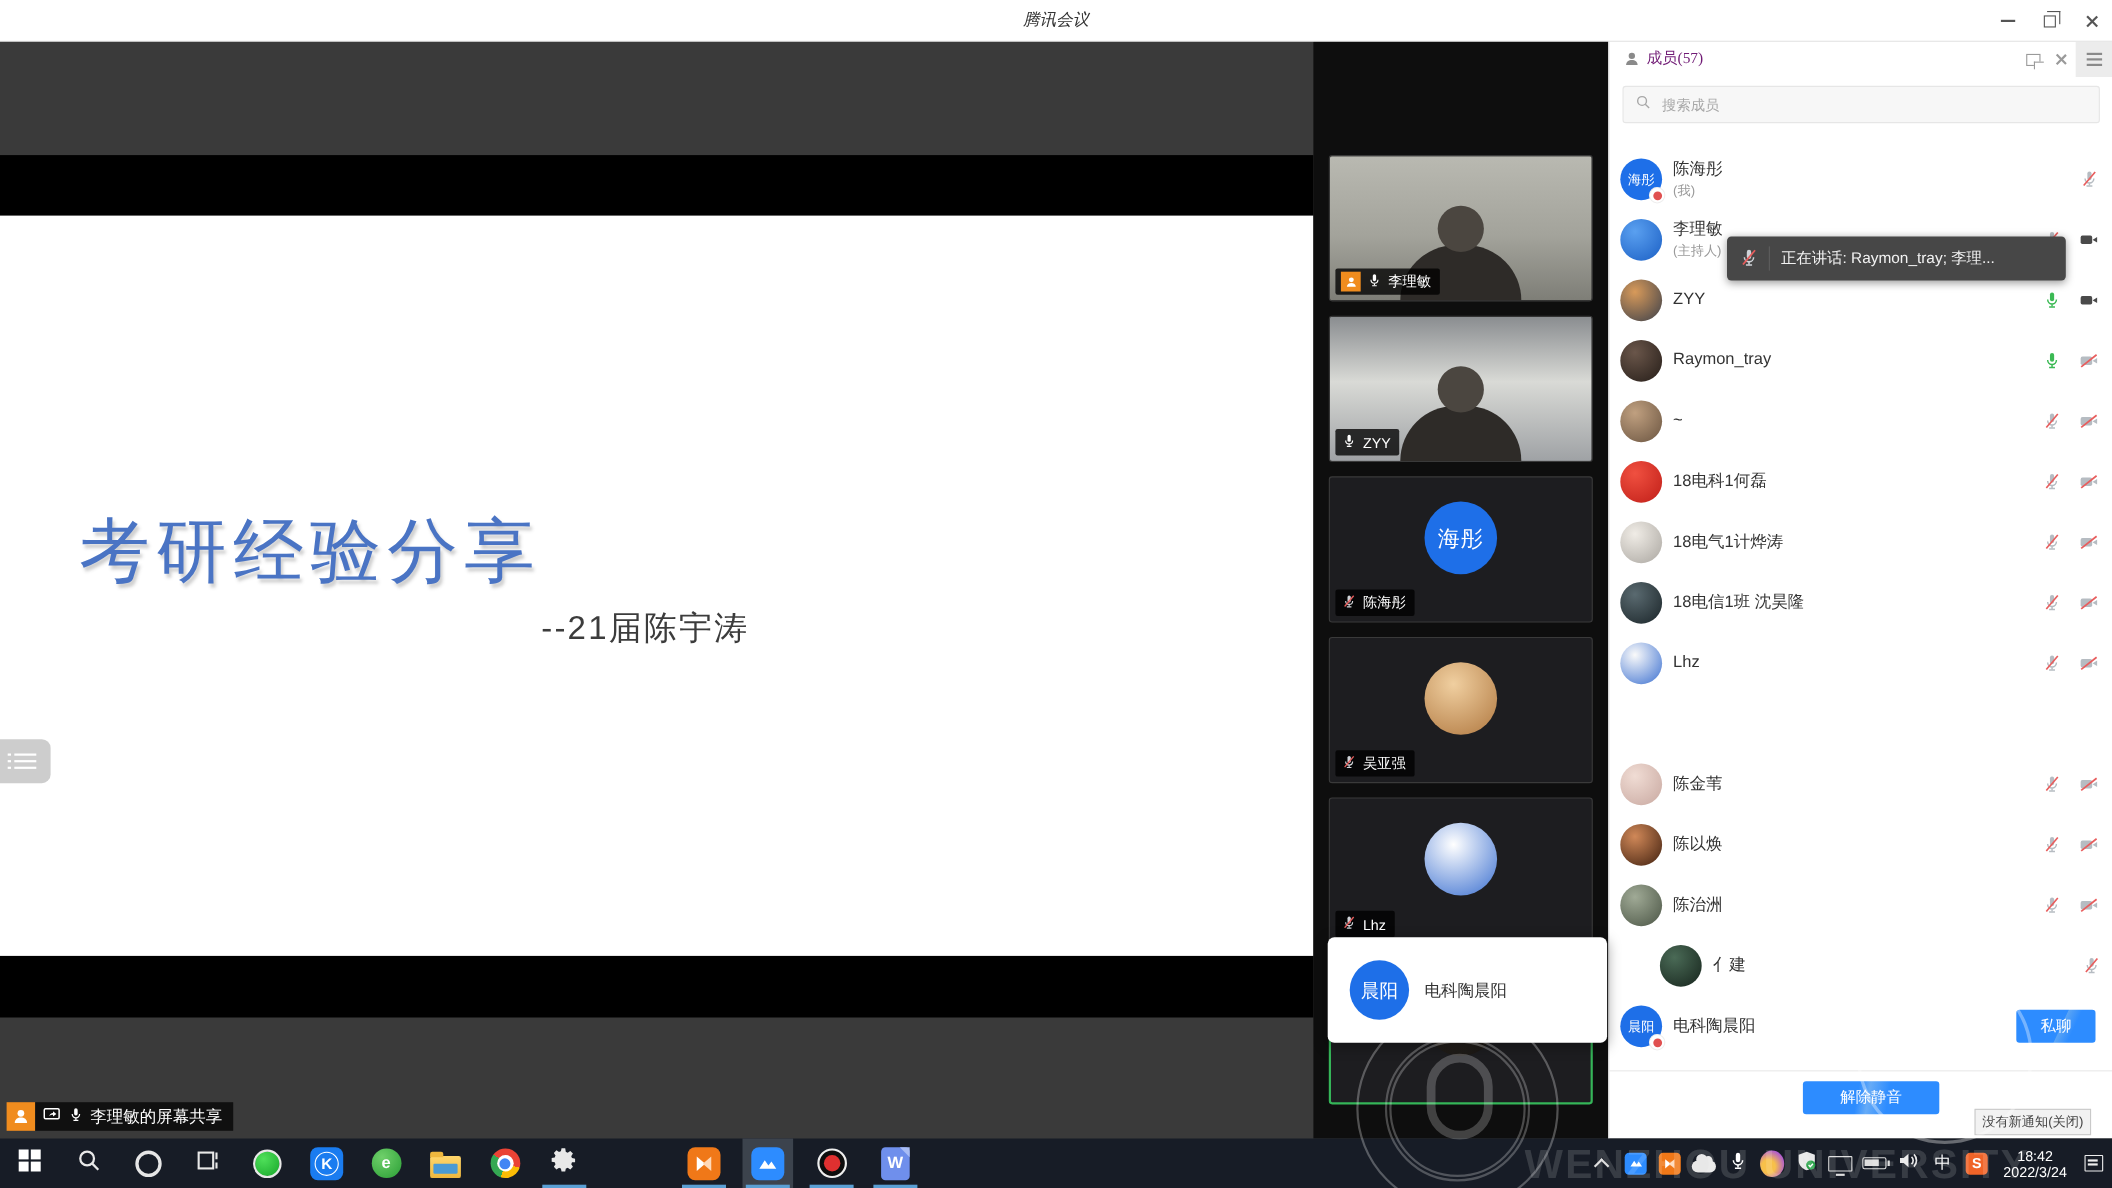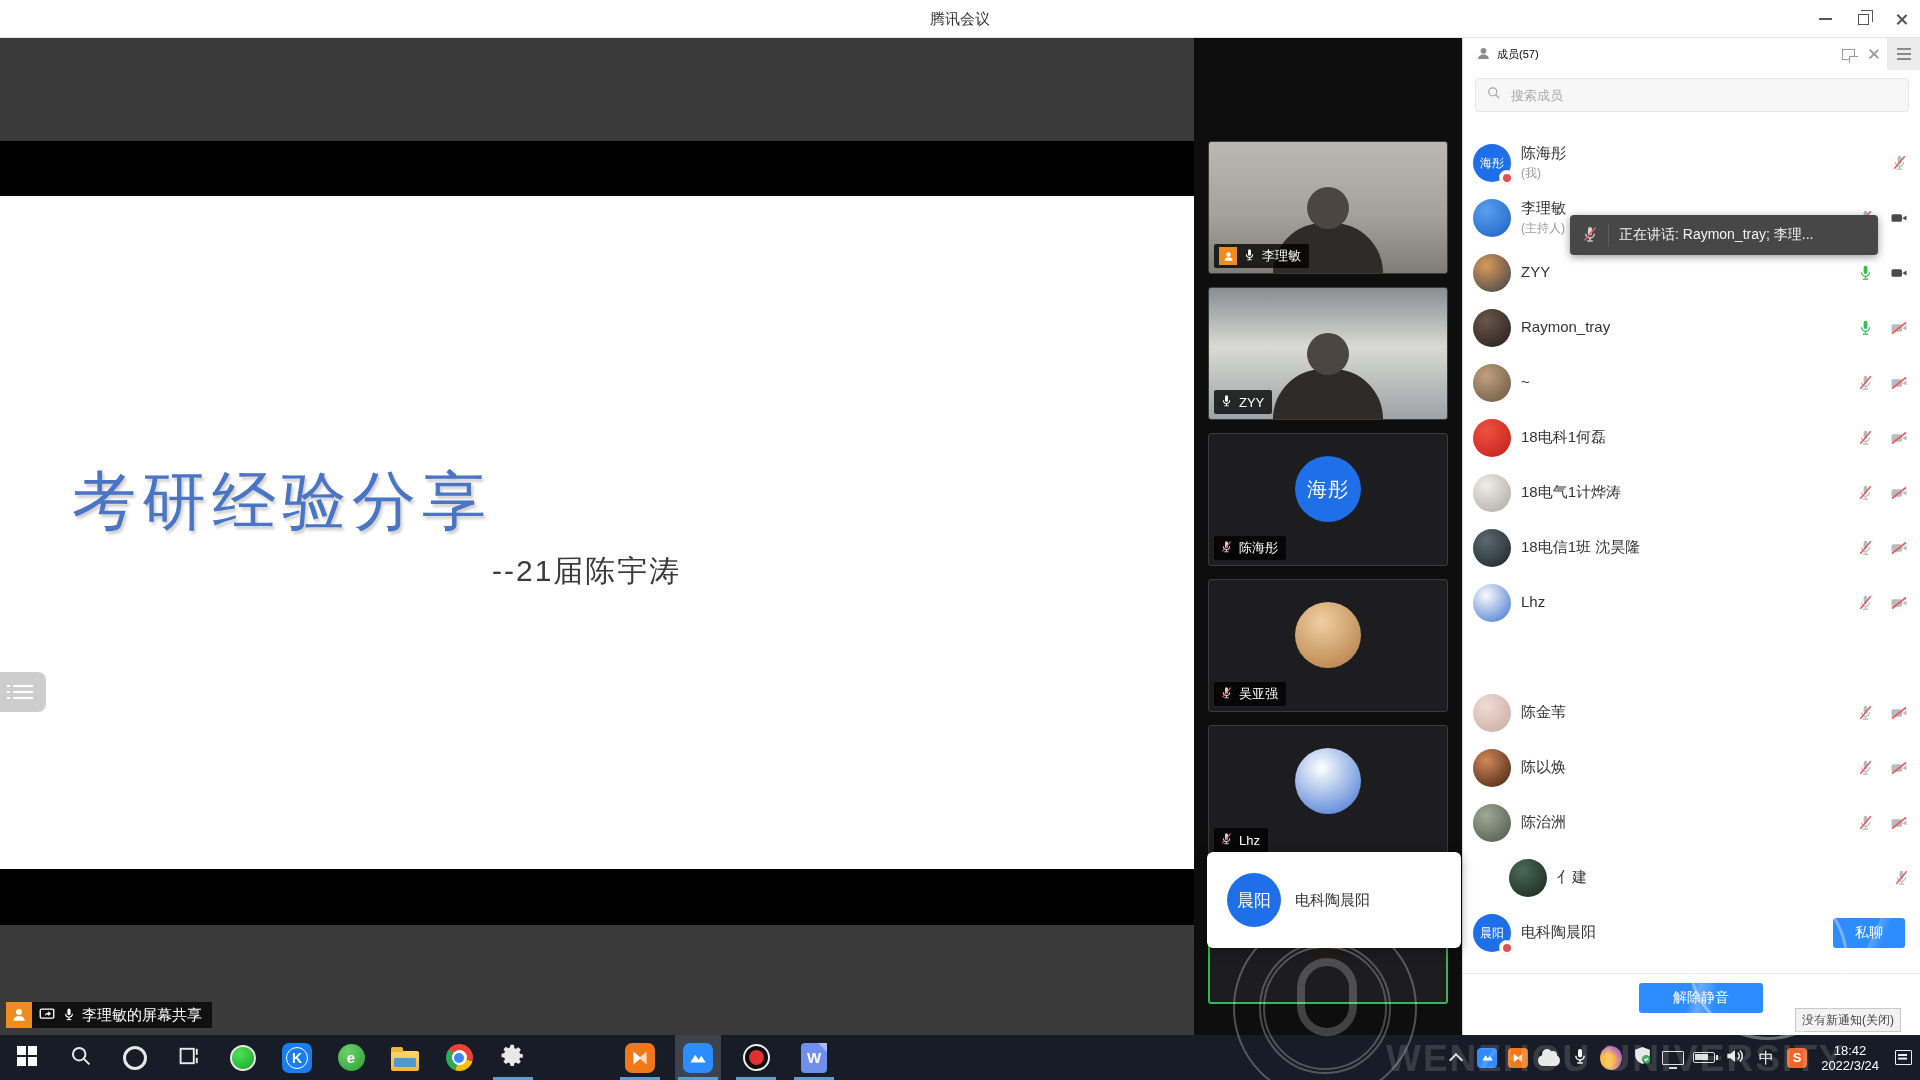--- a/index.html
+++ b/index.html
@@ -1,20 +1,20 @@
 <!DOCTYPE html>
 <html><head>
 <meta charset="utf-8">
 <style>
   html,body{margin:0;padding:0;background:#000;}
   *{box-sizing:border-box;font-family:"Liberation Sans","DejaVu Sans",sans-serif;}
   #stage{position:relative;width:1920px;height:1080px;overflow:hidden;background:#3a3a3a;}
 
   
-  #titlebar{position:absolute;left:0;top:0;width:1920px;height:38px;background:#ffffff;border-bottom:1px solid #e5e5e5;}
+  #titlebar{position:absolute;left:0;top:0;width:1920px;height:38px;background:#ffffff;border-bottom:1px solid #e5e5e5;font-style:italic;}
   #title-text{position:absolute;left:0;right:0;top:0;height:38px;line-height:38px;text-align:center;font-size:15px;color:#333;}
   #win-controls{position:absolute;right:0;top:0;height:38px;display:flex;align-items:center;}
   .win-btn{width:38px;height:38px;display:flex;align-items:center;justify-content:center;cursor:pointer;}
   .glyph-min{width:13px;height:2px;background:#555;}
   .glyph-restore{width:11px;height:11px;border:1.5px solid #555;position:relative;background:#fff;}
   .glyph-restore:before{content:"";position:absolute;left:2px;top:-5px;width:11px;height:11px;border:1.5px solid #555;border-bottom:none;border-left:none;}
   .glyph-close{position:relative;width:13px;height:13px;}
   .glyph-close:before,.glyph-close:after{content:"";position:absolute;left:6px;top:0;width:1.8px;height:13px;background:#555;}
   .glyph-close:before{transform:rotate(45deg);} .glyph-close:after{transform:rotate(-45deg);}
 
@@ -46,21 +46,21 @@
   .thumb .avatar-big{position:absolute;left:50%;top:42%;transform:translate(-50%,-50%);width:66px;height:66px;border-radius:50%;display:flex;align-items:center;justify-content:center;color:#fff;font-size:20px;letter-spacing:1px;}
 
   
   #overlay-card{position:absolute;left:1207px;top:852px;width:254px;height:96px;background:#fff;border-radius:6px;box-shadow:0 3px 12px rgba(0,0,0,.35);display:flex;align-items:center;gap:14px;padding-left:20px;z-index:40;}
   #overlay-card .av{width:54px;height:54px;border-radius:50%;display:flex;align-items:center;justify-content:center;color:#fff;font-size:17px;}
   #overlay-card .nm{font-size:15px;color:#333;}
 
   
   #panel{position:absolute;left:1462px;top:38px;width:458px;height:997px;background:#fff;border-left:1px solid #d9d9d9;}
   #panel-header{position:absolute;left:0;top:0;width:458px;height:32px;}
-  #panel-title{position:absolute;left:34px;top:0;height:32px;line-height:32px;font-size:11px;color:#000000;}
+  #panel-title{position:absolute;left:34px;top:0;height:32px;line-height:32px;font-size:14px;color:#701a75;font-family:Liberation Serif, serif;}
   #panel-title-icon{position:absolute;left:12px;top:7px;}
   #panel-actions{position:absolute;right:0;top:0;height:32px;display:flex;align-items:center;}
   .panel-act{width:26px;height:28px;display:flex;align-items:center;justify-content:center;cursor:pointer;color:#8a8a8a;}
   .panel-act.menu{width:34px;background:#ececec;height:32px;}
   .hamb{width:14px;} .hamb div{height:1.8px;background:#8a8a8a;margin:3px 0;}
   .popout{width:13px;height:11px;border:1.5px solid #9a9a9a;position:relative;}
   .popout:before{content:"";position:absolute;right:-4px;bottom:-4px;width:8px;height:6px;background:#fff;border-left:1.5px solid #9a9a9a;border-top:1.5px solid #9a9a9a;}
   .xmark{position:relative;width:12px;height:12px;}
   .xmark:before,.xmark:after{content:"";position:absolute;left:5.2px;top:0;width:1.6px;height:12px;background:#9a9a9a;}
   .xmark:before{transform:rotate(45deg);} .xmark:after{transform:rotate(-45deg);}

